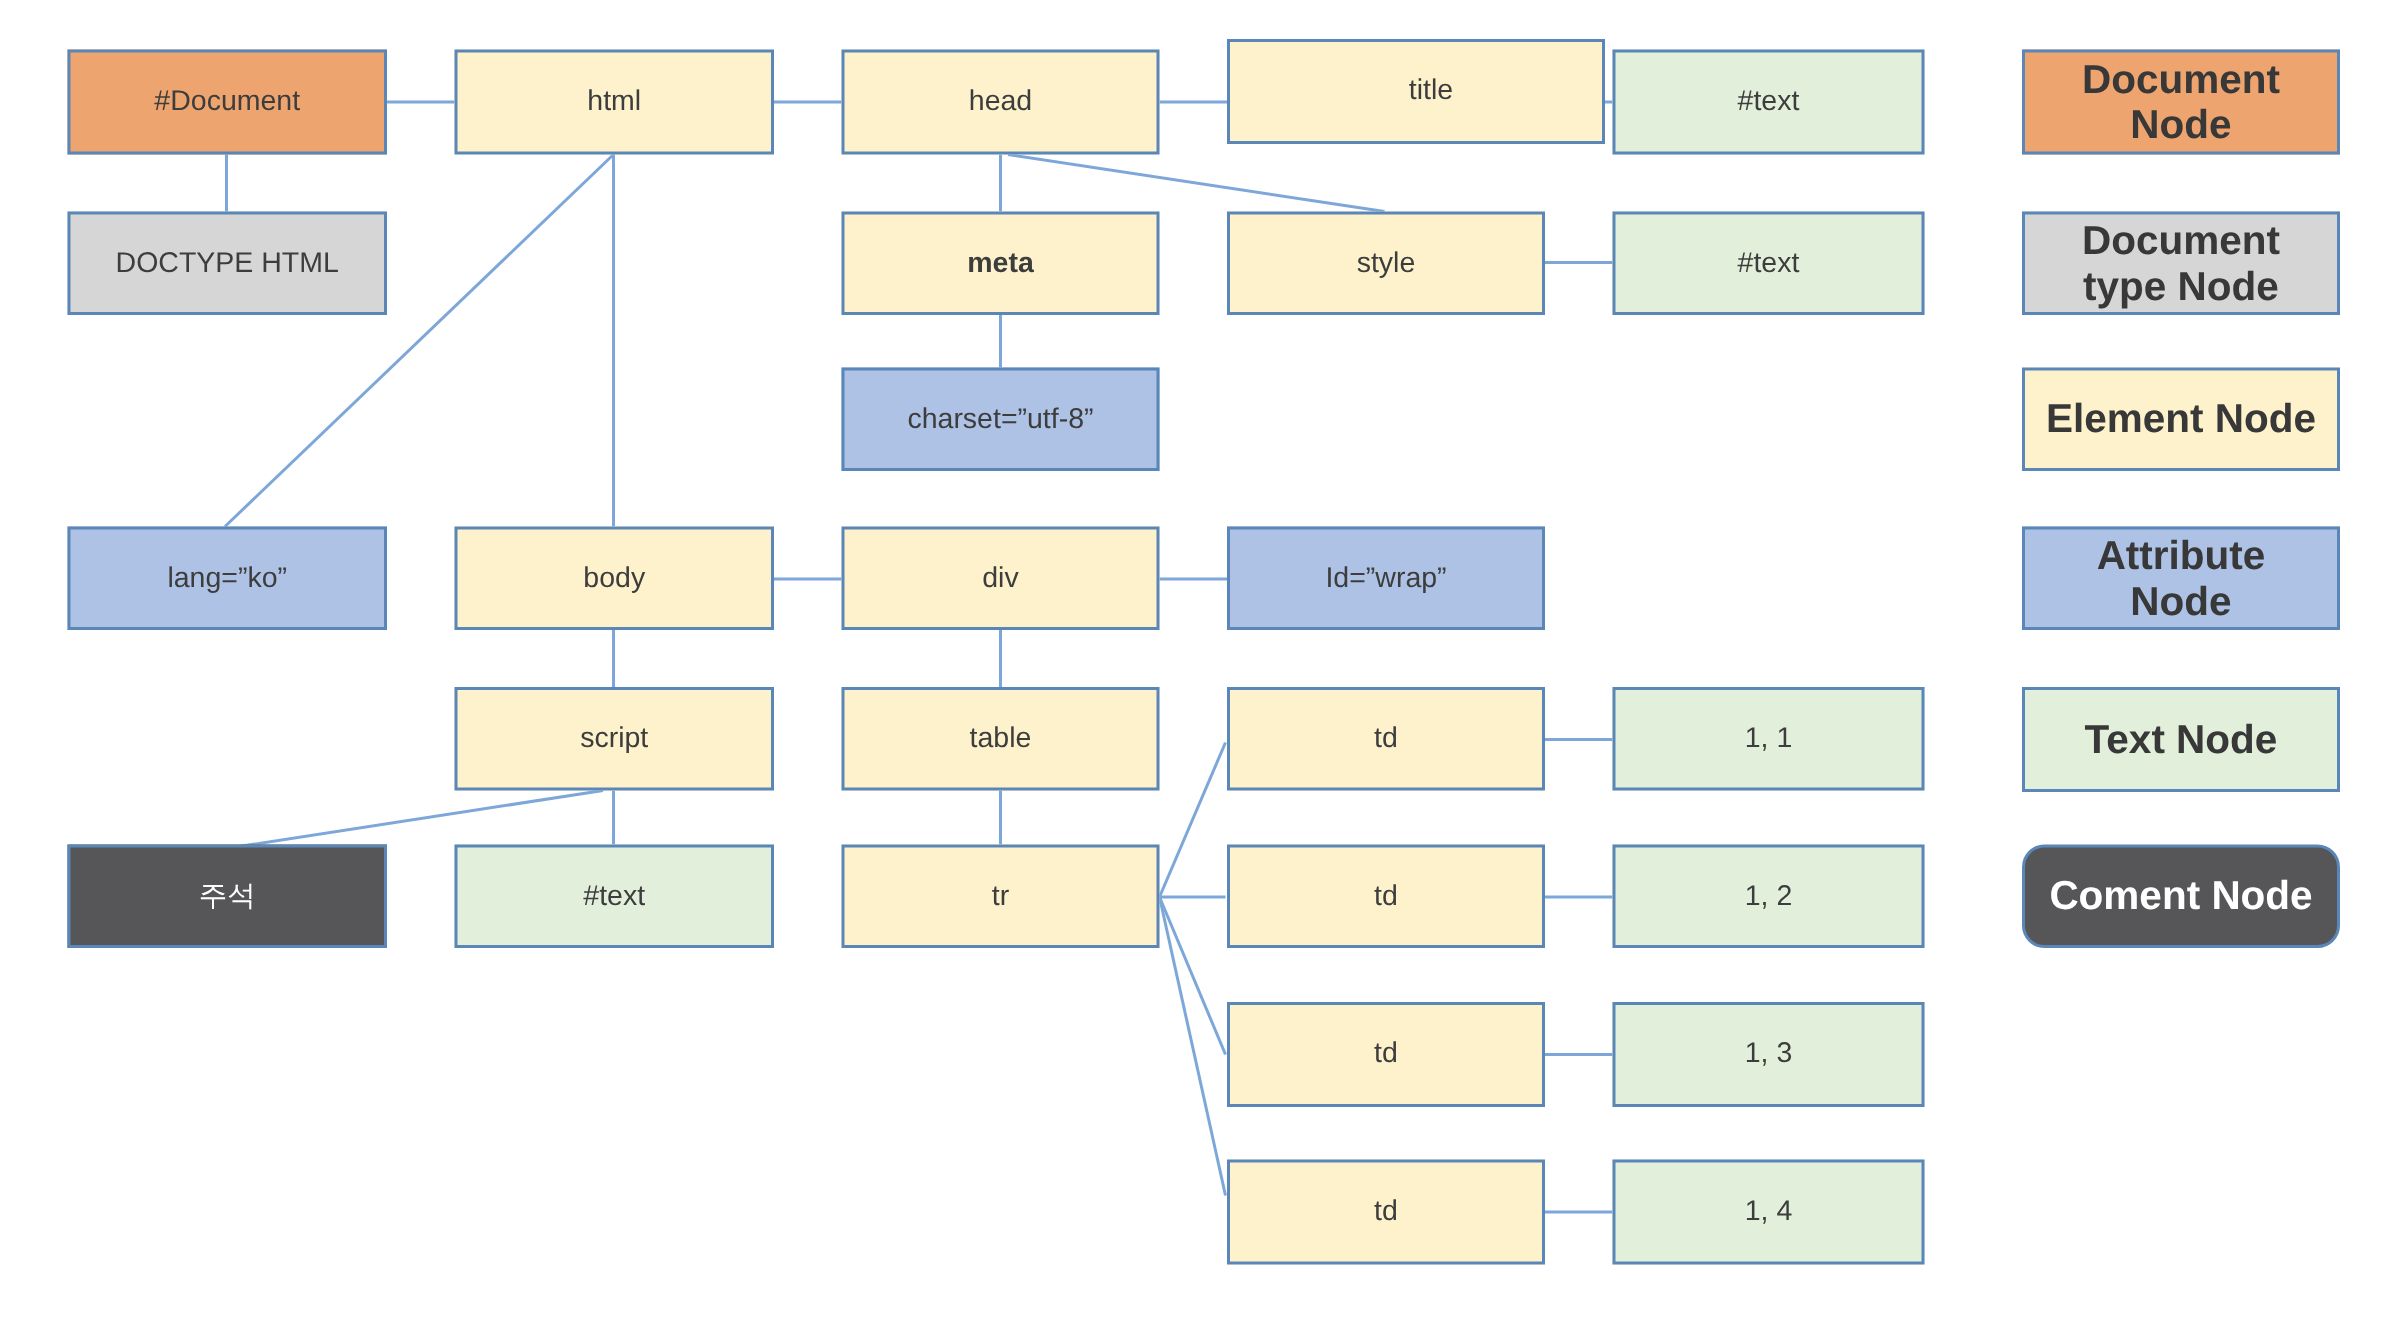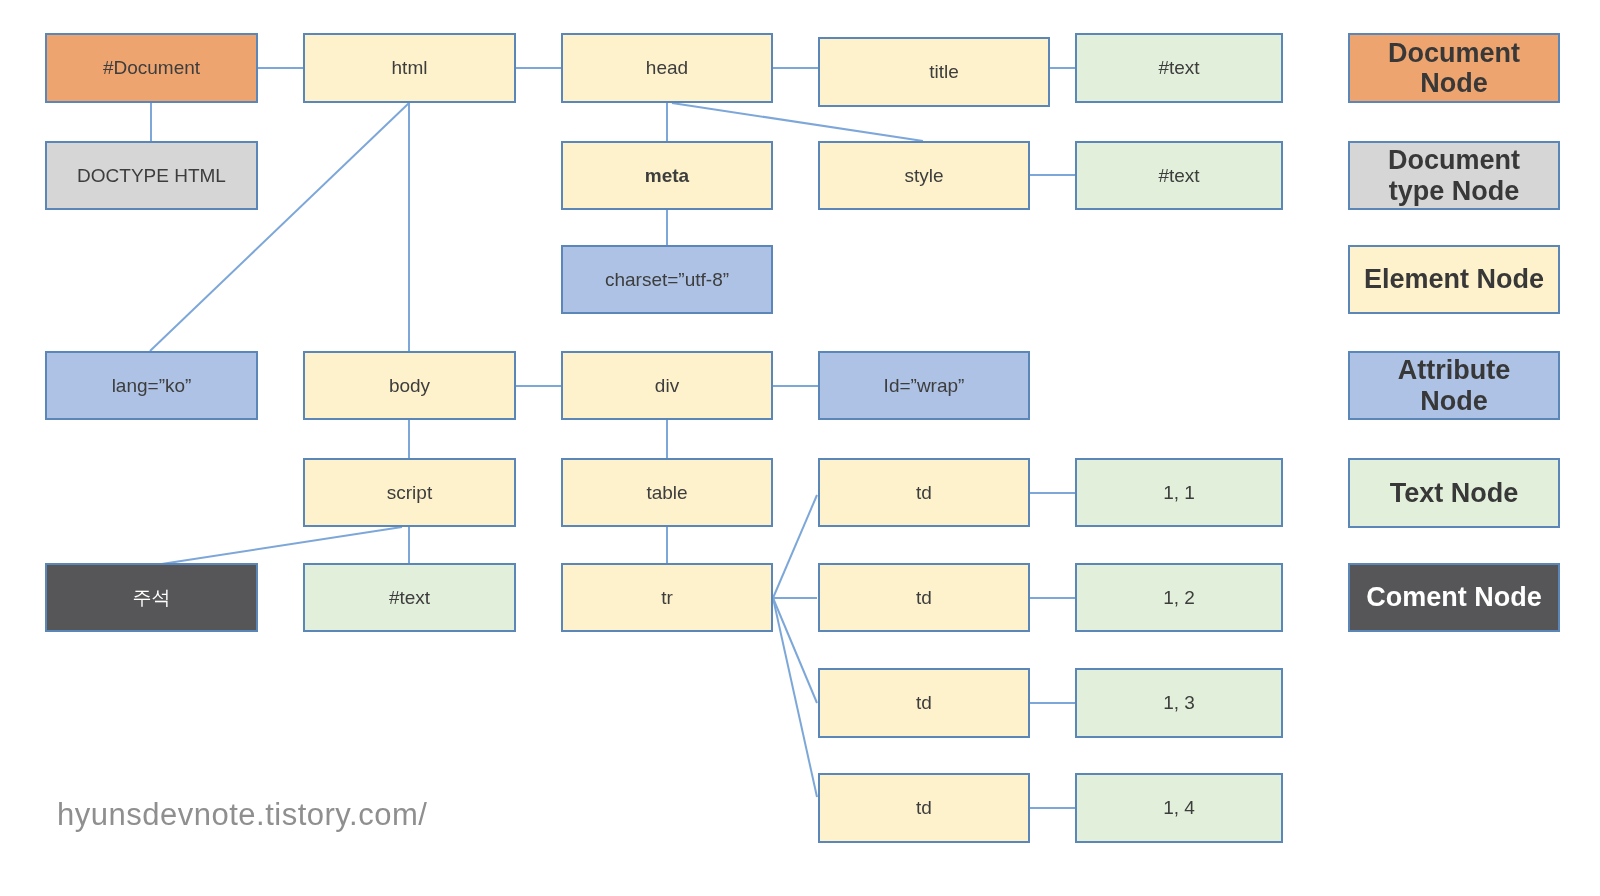--- a/index.html
+++ b/index.html
@@ -33,21 +33,21 @@
   .t-doctype   { background: var(--c-doctype); }
   .t-element   { background: var(--c-element); }
   .t-attribute { background: var(--c-attribute); }
   .t-text      { background: var(--c-text); }
   .t-comment   { background: var(--c-comment); color: #ffffff; }
   .legend-box {
     font-weight: bold;
     font-size: 27px;
     color: #383838;
   }
-  .legend-box.t-comment { color: #ffffff; }
+  .legend-box.t-comment { color: #ffffff; border-radius: 15px; }
   .watermark {
     position: absolute;
     left: 57px;
     top: 797px;
     font-size: 31px;
     color: #8f8f8f;
     letter-spacing: 0.5px;
   }
 </style>
 </head>
@@ -79,21 +79,21 @@
       <line x1="402" y1="527" x2="155" y2="565" stroke="#7da7d9" stroke-width="2"></line>
       <line x1="773" y1="598" x2="817" y2="495" stroke="#7da7d9" stroke-width="2"></line>
       <line x1="773" y1="598" x2="817" y2="598" stroke="#7da7d9" stroke-width="2"></line>
       <line x1="773" y1="598" x2="817" y2="703" stroke="#7da7d9" stroke-width="2"></line>
       <line x1="773" y1="598" x2="817" y2="797" stroke="#7da7d9" stroke-width="2"></line>
     </svg>
   <div id="nodes">
       <div class="node t-document" style="left: 45px; top: 33px; width: 213px; height: 70px;">#Document</div>
       <div class="node t-element" style="left: 303px; top: 33px; width: 213px; height: 70px;">html</div>
       <div class="node t-element" style="left: 561px; top: 33px; width: 212px; height: 70px;">head</div>
-      <div class="node t-element" style="left: 818px; top: 37px; width: 232px; height: 70px; padding-left: 20px;">title</div>
+      <div class="node t-element" style="left: 818px; top: 26px; width: 252px; height: 70px; padding-left: 20px;">title</div>
       <div class="node t-text" style="left: 1075px; top: 33px; width: 208px; height: 70px;">#text</div>
       <div class="node t-doctype" style="left: 45px; top: 141px; width: 213px; height: 69px;">DOCTYPE HTML</div>
       <div class="node t-element" style="left: 561px; top: 141px; width: 212px; height: 69px; font-weight: bold;">meta</div>
       <div class="node t-element" style="left: 818px; top: 141px; width: 212px; height: 69px;">style</div>
       <div class="node t-text" style="left: 1075px; top: 141px; width: 208px; height: 69px;">#text</div>
       <div class="node t-attribute" style="left: 561px; top: 245px; width: 212px; height: 69px;">charset=”utf-8”</div>
       <div class="node t-attribute" style="left: 45px; top: 351px; width: 213px; height: 69px;">lang=”ko”</div>
       <div class="node t-element" style="left: 303px; top: 351px; width: 213px; height: 69px;">body</div>
       <div class="node t-element" style="left: 561px; top: 351px; width: 212px; height: 69px;">div</div>
       <div class="node t-attribute" style="left: 818px; top: 351px; width: 212px; height: 69px;">Id=”wrap”</div>
@@ -115,14 +115,13 @@
       <div class="node t-document legend-box" style="left: 1348px; top: 33px; width: 212px; height: 70px;">Document
 Node</div>
       <div class="node t-doctype legend-box" style="left: 1348px; top: 141px; width: 212px; height: 69px;">Document
 type Node</div>
       <div class="node t-element legend-box" style="left: 1348px; top: 245px; width: 212px; height: 69px;">Element Node</div>
       <div class="node t-attribute legend-box" style="left: 1348px; top: 351px; width: 212px; height: 69px;">Attribute
 Node</div>
       <div class="node t-text legend-box" style="left: 1348px; top: 458px; width: 212px; height: 70px;">Text Node</div>
       <div class="node t-comment legend-box" style="left: 1348px; top: 563px; width: 212px; height: 69px;">Coment Node</div>
     </div>
-  <div class="watermark">hyunsdevnote.tistory.com/</div>
 </div>
 
 </body></html>

